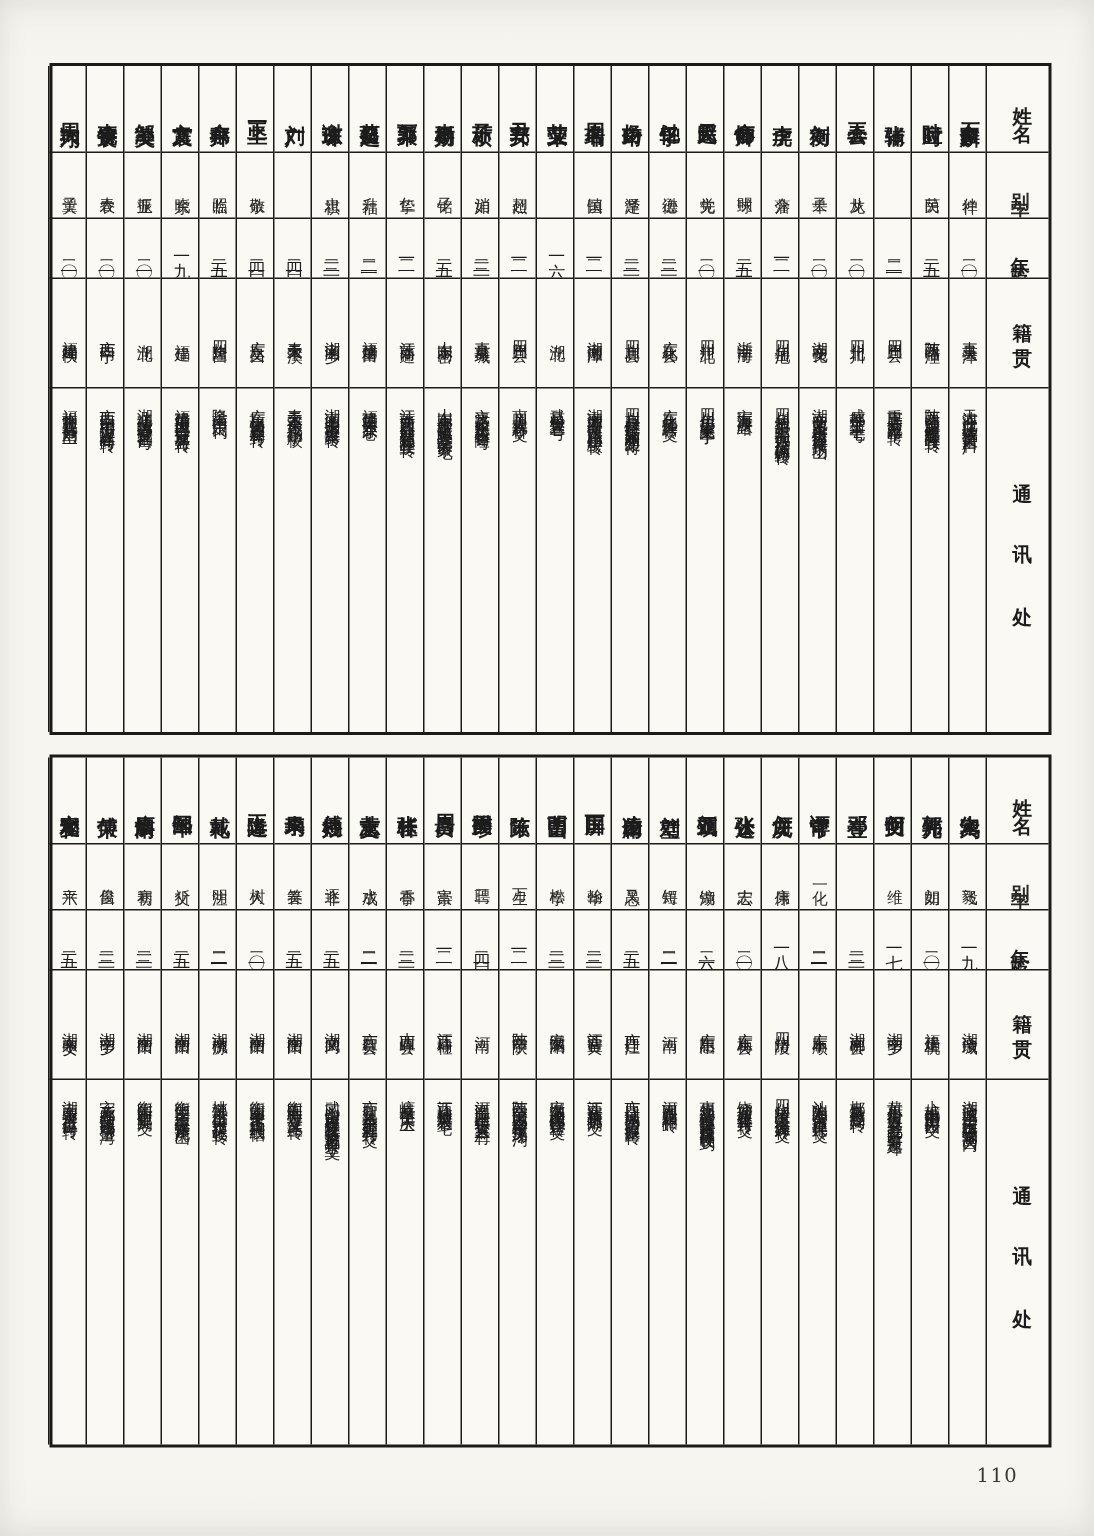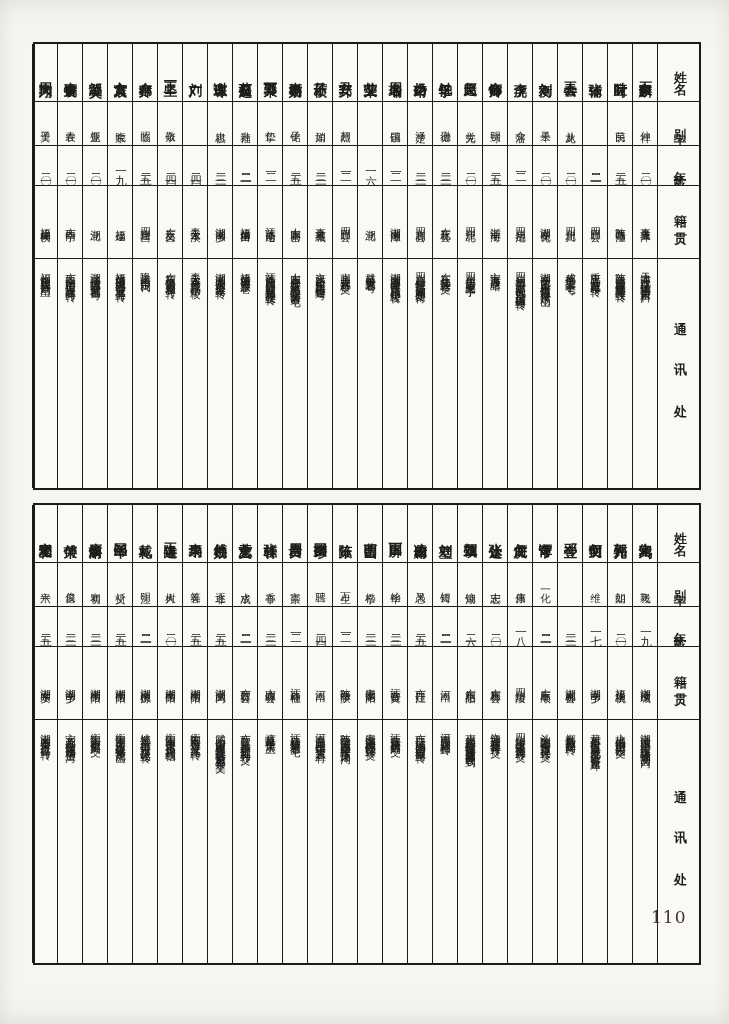--- a/index.html
+++ b/index.html
@@ -40,22 +40,22 @@
   .c-age{height:40px;border-bottom:1px solid #1d1b18;font-size:11.5px;text-align:center;letter-spacing:1px;}
   .c-origin{height:73px;border-bottom:1px solid #1d1b18;font-size:10.5px;text-align:center;letter-spacing:1.5px;}
   .c-addr{flex:1;font-size:10.5px;letter-spacing:1.6px;padding-top:5px;text-align:start;}
   .hdr{font-weight:bold;font-size:13px;}
   .hdr.c-name{letter-spacing:.9em;}
   .hdr.c-zi{font-size:12.5px;letter-spacing:.45em;}
   .hdr.c-age{font-size:12.5px;letter-spacing:.35em;}
   .hdr.c-origin{letter-spacing:1.3em;}
   .hdr.c-addr{text-align:center;letter-spacing:3.2em;padding-top:0;}
   .page-number{
-    position:absolute;left:651px;top:907px;
-    font-size:17px;letter-spacing:1px;color:#3a3733;
+    position:absolute;left:651px;top:977px;
+    font-size:13px;letter-spacing:1px;color:#3a3733;
     font-family:"DejaVu Serif", serif;
   }
 </style>
 </head>
 <body>
 
 <div class="page">
 
   <div class="dir-table t0">
     <div class="col header">

